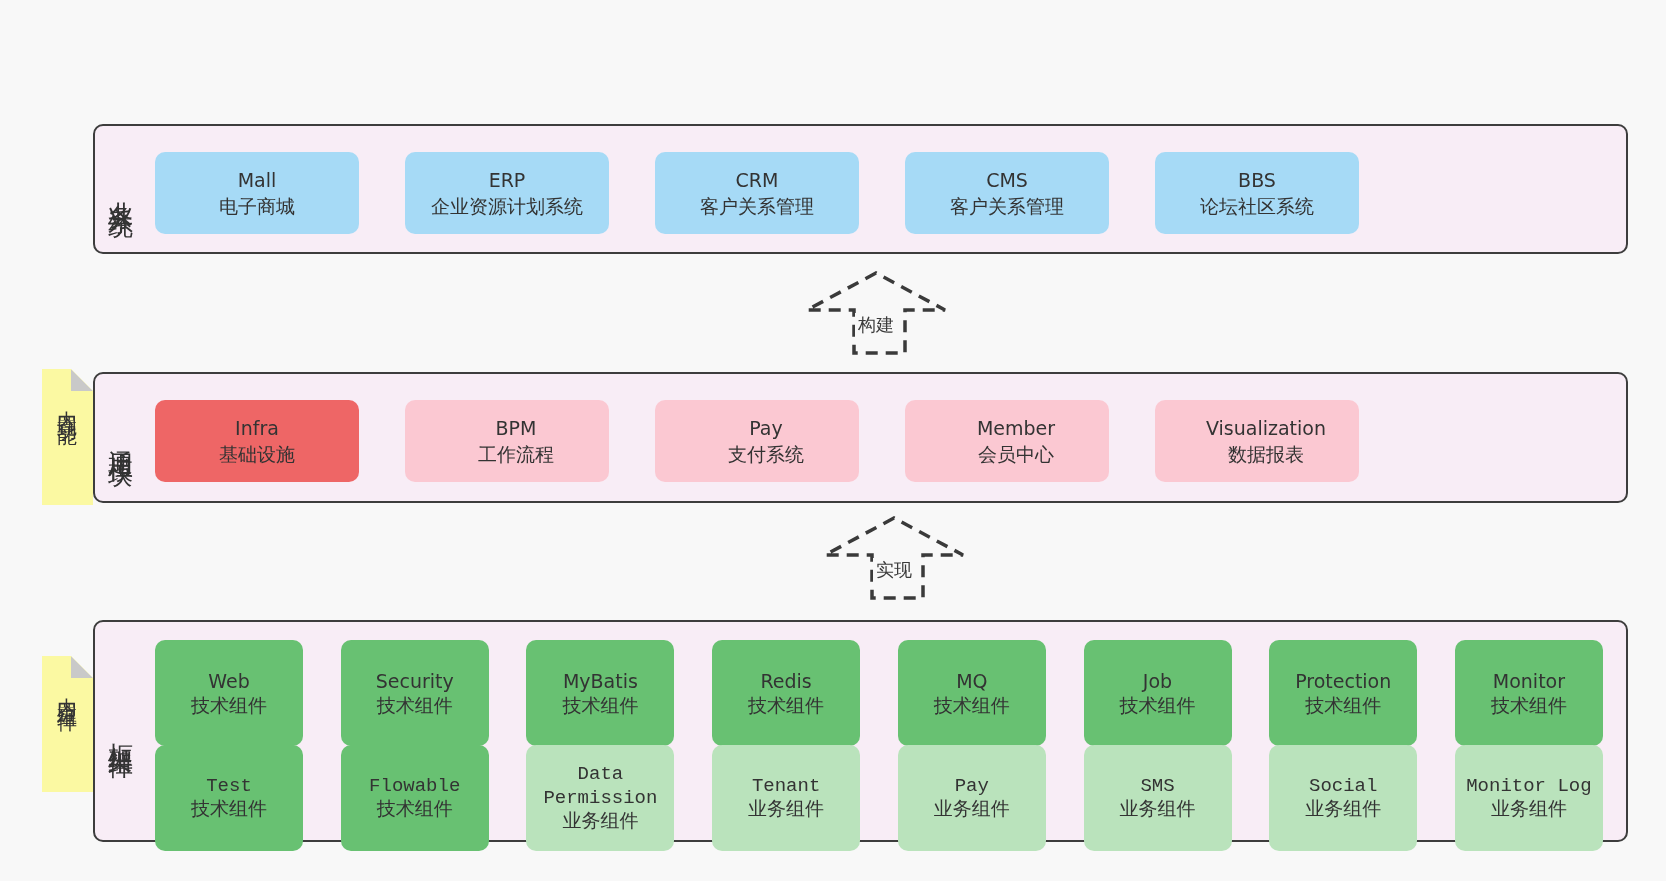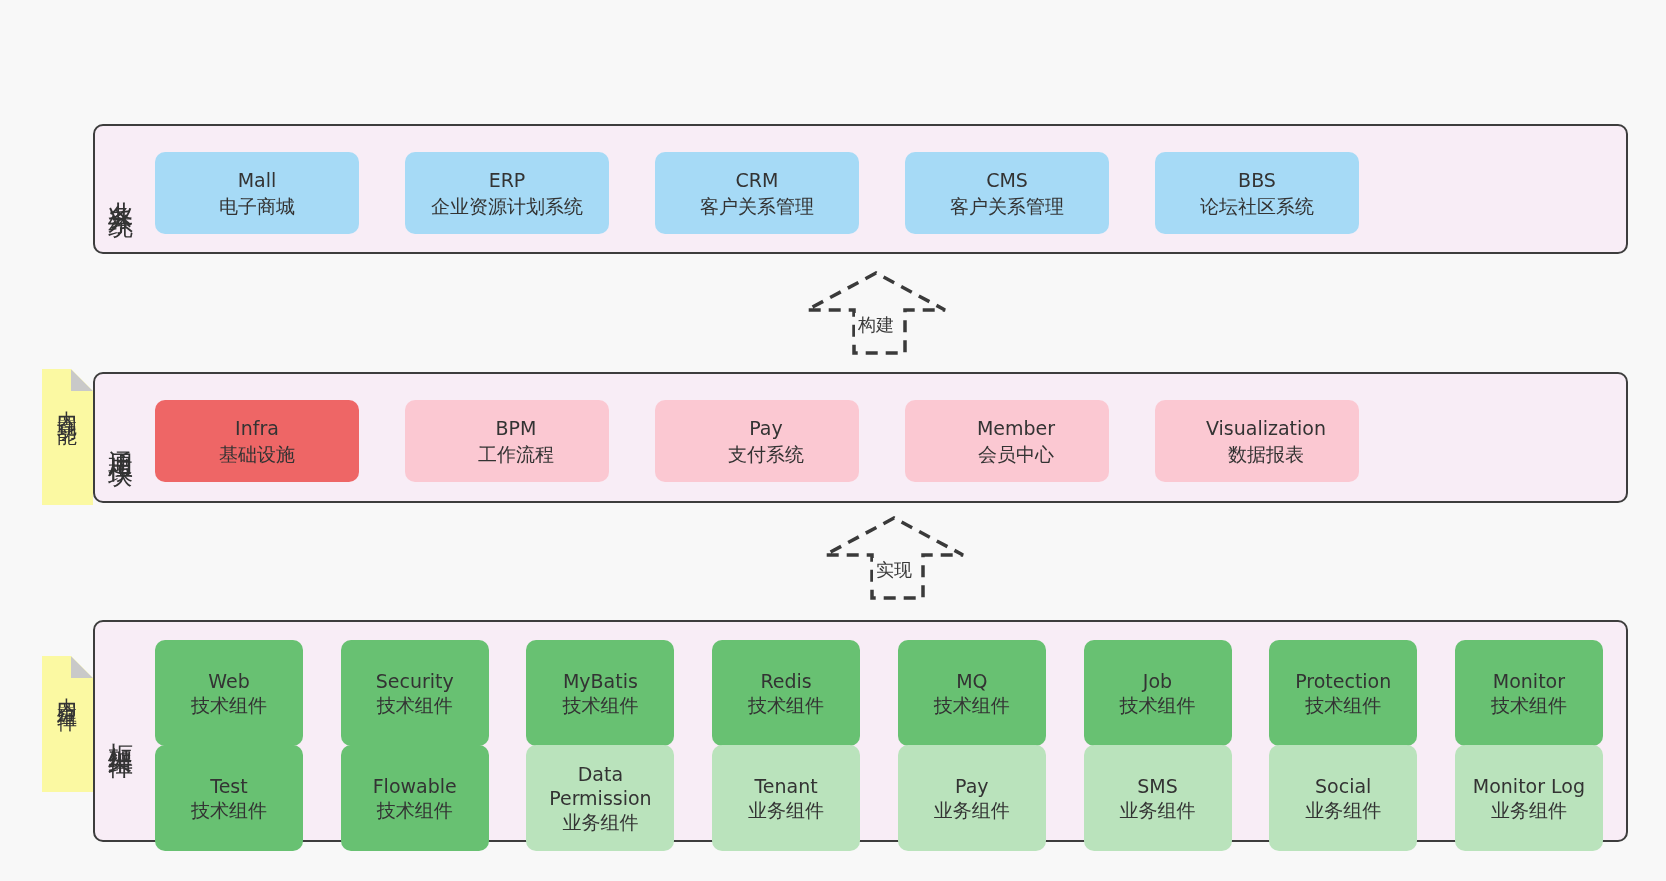--- a/index.html
+++ b/index.html
@@ -45,21 +45,21 @@
 
   
   .boxes {
     position: absolute;
     left: 60px;
     right: 23px;
     display: flex;
   }
   .boxes.wide  { top: 26px; gap: 46px; }
   .boxes.row-a { top: 18px;  justify-content: space-between; }
-  .boxes.row-b { top: 123px; justify-content: space-between; }
+  .boxes.row-b { top: 123px; justify-content: space-between; font-family: Liberation Mono, monospace; }
 
   .box {
     border-radius: 10px;
     display: flex;
     flex-direction: column;
     align-items: center;
     justify-content: center;
     text-align: center;
     font-size: 19px;
     line-height: 26px;

